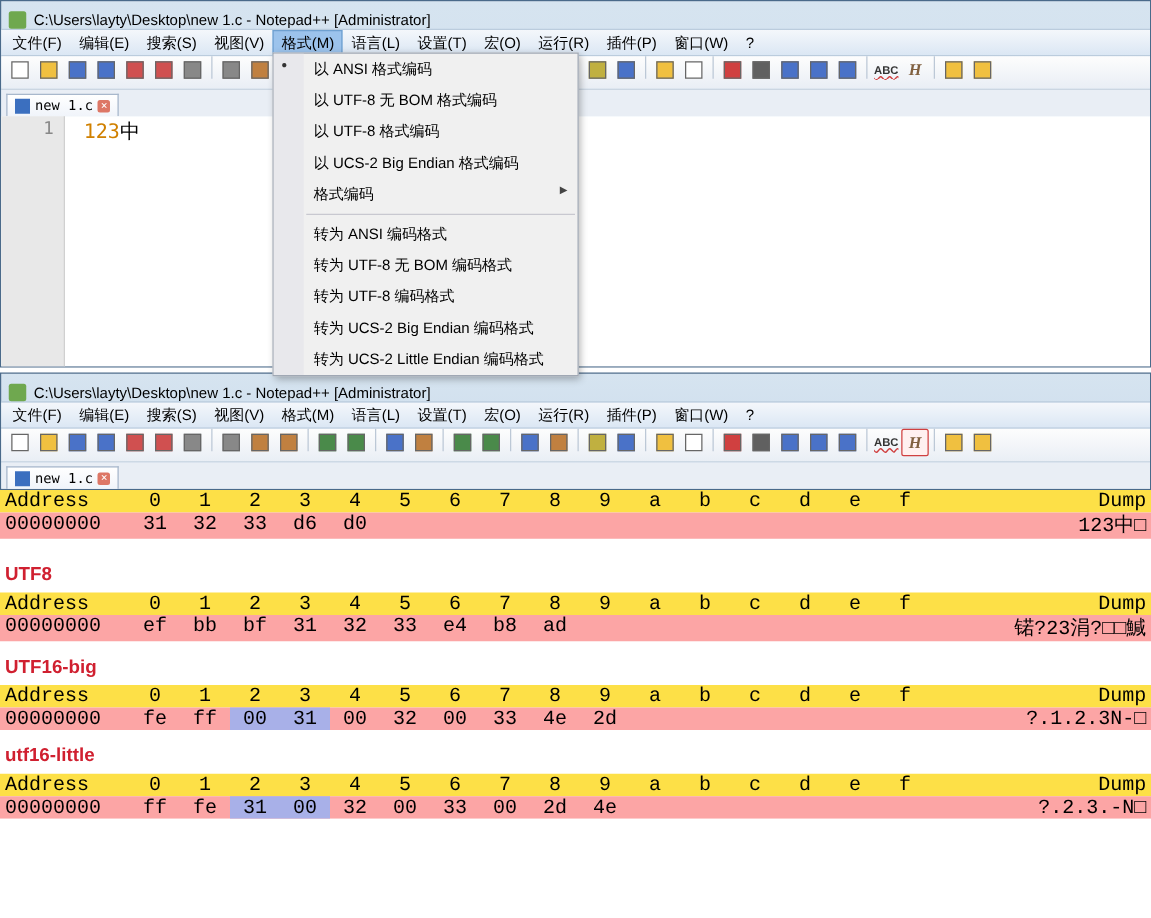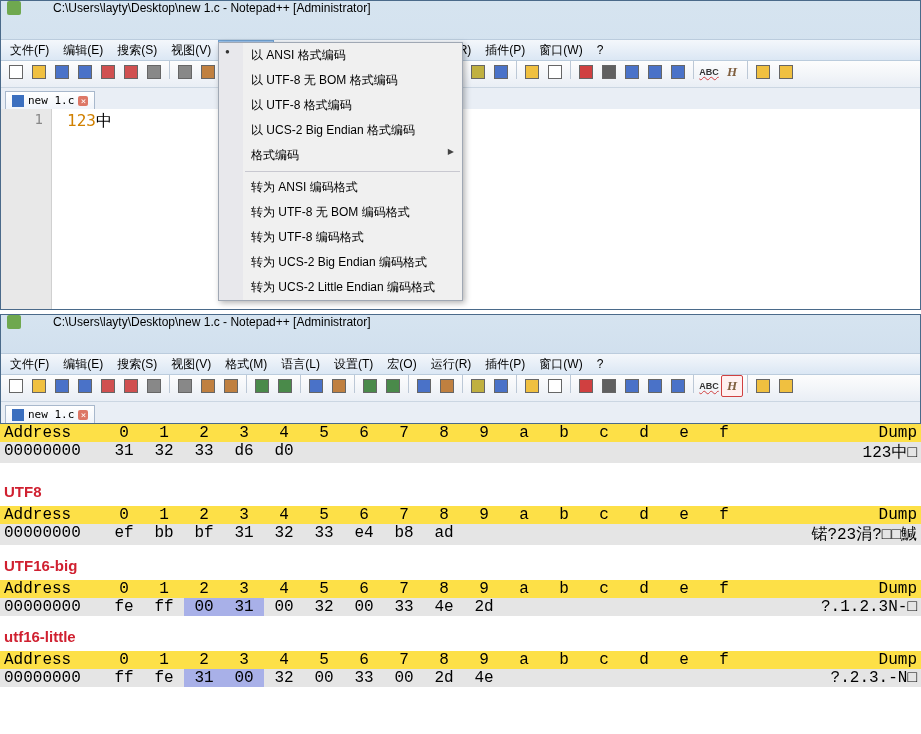--- a/index.html
+++ b/index.html
@@ -1,17 +1,17 @@
 <!DOCTYPE html>
 <html><head>
 <meta charset="utf-8">
 <style>
   body { margin:0; padding:0; font-family:"Microsoft YaHei",Tahoma,sans-serif; font-size:12px; background:#fff; width:921px; }
   .window { border:1px solid #4a6a8a; background:linear-gradient(#d6e4f0,#c8d8ea); }
-  .titlebar { display:flex; align-items:flex-start; height:38px; padding:0 6px; font-size:12px; color:#000;gap:26px; }
+  .titlebar { display:flex; align-items:flex-end; height:22px; padding:0 6px; font-size:12px; color:#000; }
   .titlebar .icon-app { width:14px; height:14px; margin-right:6px; background:#6fa84f; border-radius:2px; display:inline-flex; align-items:center; justify-content:center; }
   .menubar { display:flex; align-items:center; background:linear-gradient(#f4f7fb,#dbe7f4); height:20px; padding:0 2px; border-top:1px solid #bcd; border-bottom:1px solid #bcd; }
   .menubar .mi { padding:2px 7px; cursor:default; }
   .menubar .mi.active { background:#9cc3ec; border:1px solid #6fa0d0; padding:1px 6px; }
   .toolbar { display:flex; align-items:flex-start; background:linear-gradient(#fdfdfd,#e9eef5); height:26px; padding:0 4px; border-bottom:1px solid #cbd6e2; gap:1px; flex-wrap:nowrap; }
   .tb-btn { width:20px; height:20px; display:inline-flex; align-items:center; justify-content:center; border:1px solid transparent; border-radius:2px; }
   .tb-sep { width:1px; height:18px; background:#bcc8d6; margin:0 3px; }
   .tb-btn.highlight { border:1px solid #d04040; background:#fff0f0; }
   .tabstrip { display:flex; align-items:center; background:#e9eef5; padding:3px 4px 0 4px; }
   .filetab { display:flex; align-items:center; background:linear-gradient(#fff,#f0f4fa); border:1px solid #a8b8cc; border-bottom:none; padding:2px 6px; font-family:monospace; font-size:11px; gap:4px; }
@@ -24,21 +24,21 @@
   .codeline .num { color:#d08000; }
   .codeline .zh { color:#000; }
   .dropdown { position:absolute; left:217px; top:41px; width:243px; background:#f0f0f0; border:1px solid #a0a8b4; box-shadow:2px 2px 6px rgba(0,0,0,.3); z-index:50; }
   .dropdown .dd-inner { border-left:24px solid #e8e8ec; }
   .dropdown .dd-item { padding:4px 10px 4px 8px; font-size:12px; position:relative; }
   .dropdown .dd-sep { height:1px; background:#c8c8d0; margin:3px 2px; }
   .dropdown .bullet::before { content:"●"; position:absolute; left:-18px; font-size:8px; color:#333; }
   .dropdown .arrow::after { content:"▶"; position:absolute; right:8px; font-size:8px; color:#444; }
   .hex-section { font-family:"Courier New",monospace; font-size:16px; }
   .hex-header { display:flex; background:#fde047; padding:0 4px; }
-  .hex-row { display:flex; background:#e5e5e5; padding:0 4px; }
+  .hex-row { display:flex; background:#fca5a5; padding:0 4px; }
   .addr-col { width:100px; white-space:pre; }
   .hex-cols { display:flex; }
   .hex-cell { width:40px; text-align:center; }
   .hex-cell.hl { background:#a8b0e8; }
   .dump-col { margin-left:auto; white-space:pre; padding-left:10px; }
   .enc-label { color:#d02030; font-weight:bold; font-size:15px; padding:12px 4px 6px 4px; font-family:"Microsoft YaHei",sans-serif; }
   .gap { height:8px; }
 </style>
 </head>
 <body>

